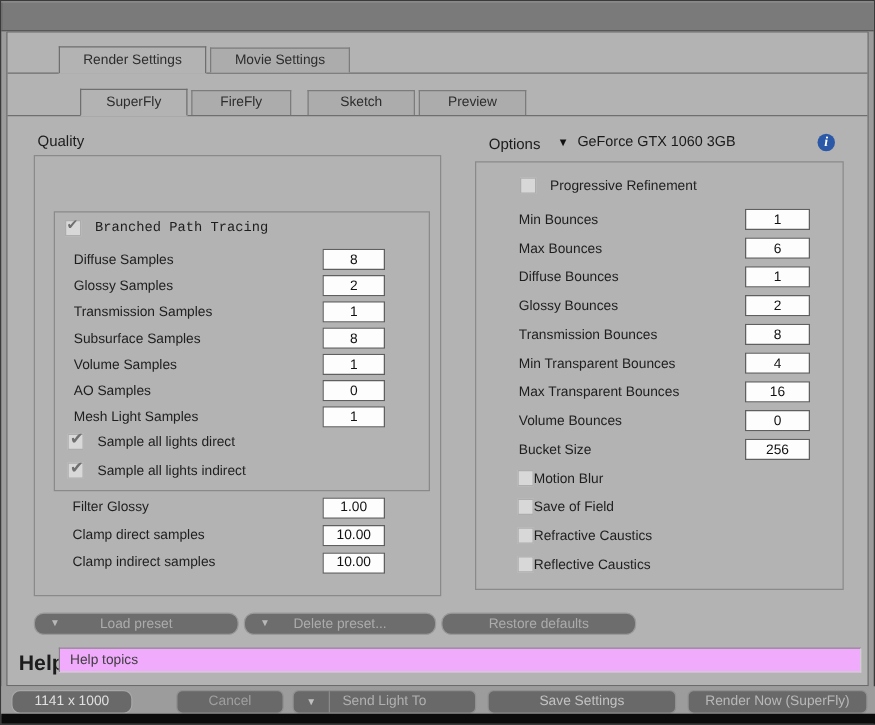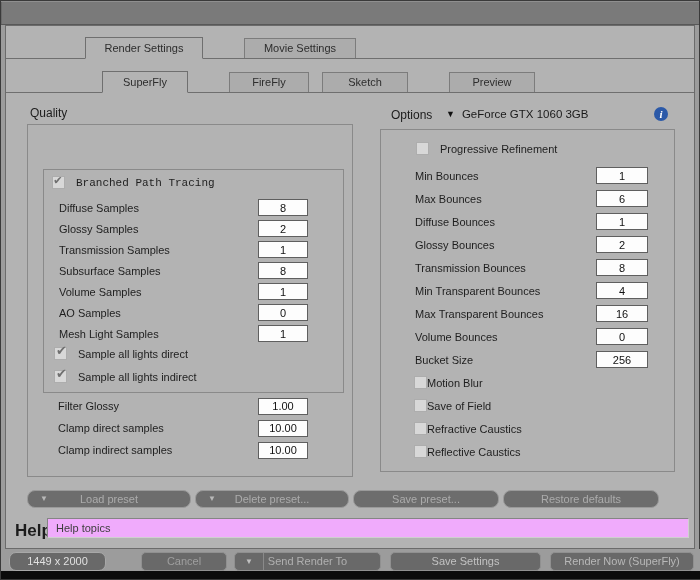--- a/index.html
+++ b/index.html
@@ -13,21 +13,21 @@
 
   .dialog { position:absolute; left:4px; top:24px; width:690px; height:524px;
             background:#b3b3b3; border:1px solid #6b6b6b; }
 
   
   .tabrow { position:absolute; left:0; right:0; display:flex; align-items:flex-end;
             border-bottom:1px solid #6f6f6f; }
   .tabrow-main { top:11px; height:22px; padding-left:41px; }
   .tabrow-engine { top:45px; height:22px; padding-left:58px; }
   .tab { height:20px; line-height:19px; text-align:center; font-size:11px; color:#2d2d2d;
-         background:#acacac; border:1px solid #7c7c7c; border-bottom:none; margin-right:3px;margin-left:38px; }
+         background:#acacac; border:1px solid #7c7c7c; border-bottom:none; margin-right:3px; }
   .tab.active { height:22px; line-height:21px; background:#b3b3b3; margin-bottom:-1px;
                 border:1px solid #6f6f6f; border-bottom:1px solid #b3b3b3; z-index:2; }
   .tab-w118 { width:118px; } .tab-w112 { width:112px; }
   .tab-w86 { width:86px; } .tab-w80 { width:80px; } .gap10 { margin-left:10px; }
 
   .section-label { position:absolute; font-size:12px; color:#1c1c1c; }
 
   
   .device-dd { position:absolute; left:440px; top:82px; display:flex; align-items:center;
                gap:7px; cursor:default; }
@@ -261,39 +261,36 @@
 
     <div class="preset-row">
       <div class="pbtn pbtn-w164">
         <span class="pbtn-arrow">▼</span>
         <span>Load preset</span>
       </div>
       <div class="pbtn pbtn-w154">
         <span class="pbtn-arrow">▼</span>
         <span>Delete preset...</span>
       </div>
-      <div class="pbtn pbtn-w146">
-        <span>Save preset...</span>
-      </div>
       <div class="pbtn pbtn-w156">
         <span>Restore defaults</span>
       </div>
     </div>
 
     <div class="help-row">
       <span class="help-label">Help:</span>
       <div class="help-field">Help topics</div>
     </div>
   </div>
 
   <div class="bottombar">
-    <div class="bbtn bbtn-res">1449 x 2000</div>
+    <div class="bbtn bbtn-res">1141 x 1000</div>
     <div class="bbtn bbtn-cancel">Cancel</div>
     <div class="bbtn bbtn-send">
       <span class="split-arrow">▼</span>
-      <span>Send Render To</span>
+      <span>Send Light To</span>
     </div>
     <div class="bbtn bbtn-save">Save Settings</div>
     <div class="bbtn bbtn-render">Render Now (SuperFly)</div>
   </div>
 
   <div class="blackstrip"></div>
 </div>
 
 </body></html>

